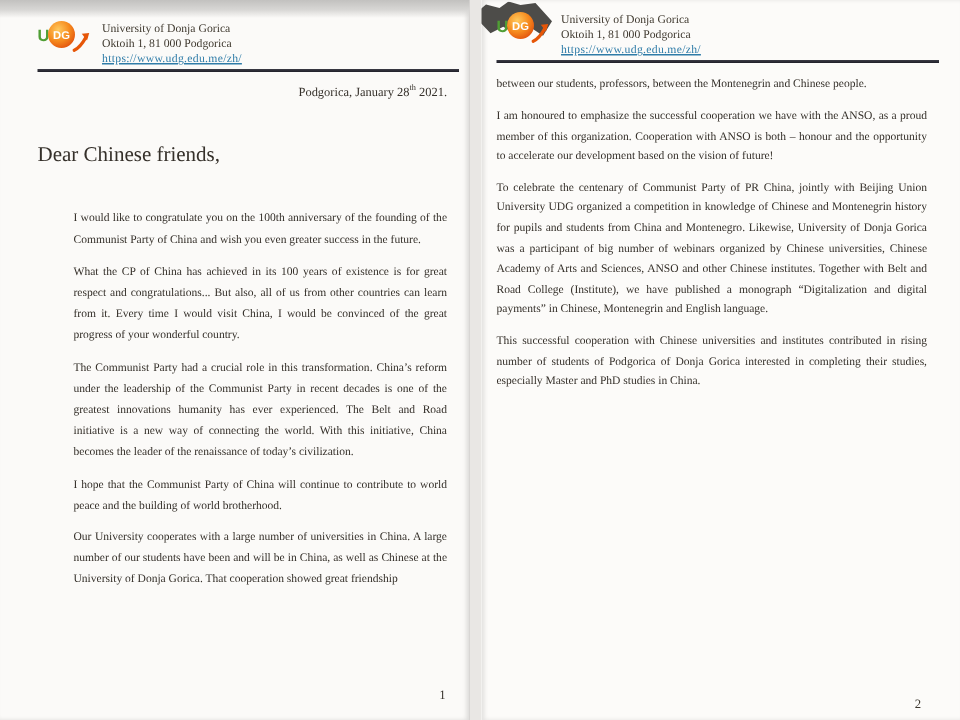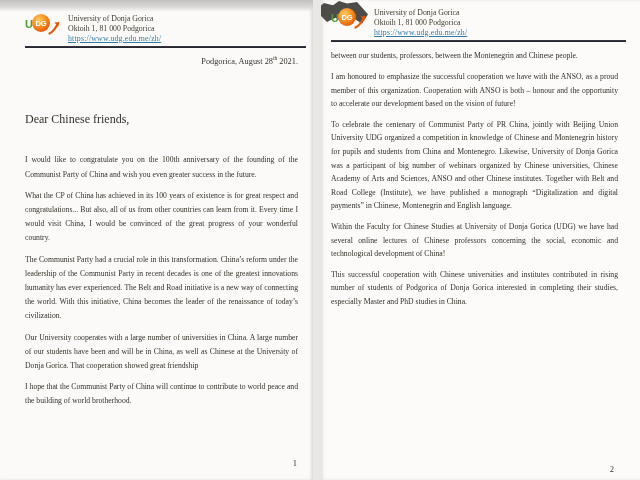--- a/index.html
+++ b/index.html
@@ -35,23 +35,23 @@
     background:radial-gradient(circle at 38% 32%,#ffc95e 0%,#f68c1f 45%,#e04a0a 85%,#c43a05 100%);
     display:flex;align-items:center;justify-content:center;
     color:#fff;font-family:"Liberation Sans",sans-serif;font-weight:bold;font-size:7.5px;
   }
   .logo-arrow{position:absolute;left:23px;top:7px;width:12px;height:14px;}
   .header-text{margin-left:9px;font-size:7.8px;line-height:10px;color:#403a30;}
   .header-url{display:inline-block;color:#2f7ca8;text-decoration:underline;letter-spacing:.2px;cursor:pointer;}
   .rule{height:2.4px;background:linear-gradient(180deg,#3c3c46,#1f1f28);margin-top:2px;margin-right:-8px;}
   .date-line{text-align:right;font-size:8.3px;margin-top:9px;color:#35302a;}
   .date-line sup{font-size:5.5px;vertical-align:super;line-height:0;}
-  .salutation{font-size:12px;margin:46px 0 0;color:#35302a;}
+  .salutation{font-size:14px;margin:30px 0 0;color:#35302a;}
   p.body-p{margin:7px 0 0;font-size:7.7px;text-align:justify;color:#35302a;}
-  .page--1 p.body-p{line-height:14.2px;}
+  .page--1 p.body-p{line-height:14.2px;margin-left:24px;}
   .page--2 p.body-p{line-height:13.6px;}
   .page--1 p.body-p.first{margin-top:26px;}
   .page--2 p.body-p.first{}
   .page-number{position:absolute;font-size:8.5px;color:#3b362f;}
   .page--1 .page-number{right:16px;bottom:12px;}
   .page--2 .page-number{right:26px;bottom:6px;}
 </style>
 </head>
 <body>
 
@@ -72,29 +72,29 @@
         </svg>
       </div>
       <div class="header-text">
         <div>University of Donja Gorica</div>
         <div>Oktoih 1, 81 000 Podgorica</div>
         <a class="header-url">https://www.udg.edu.me/zh/</a>
       </div>
     </header>
     <div class="rule"></div>
 
-    <div class="date-line"><span>Podgorica, August 28</span><sup>th</sup><span> 2021.</span></div>
+    <div class="date-line"><span>Podgorica, January 28</span><sup>th</sup><span> 2021.</span></div>
 
     <p class="salutation">Dear Chinese friends,</p>
 
     <p class="body-p first">I would like to congratulate you on the 100th anniversary of the founding of the Communist Party of China and wish you even greater success in the future.</p>
     <p class="body-p">What the CP of China has achieved in its 100 years of existence is for great respect and congratulations... But also, all of us from other countries can learn from it. Every time I would visit China, I would be convinced of the great progress of your wonderful country.</p>
     <p class="body-p">The Communist Party had a crucial role in this transformation. China’s reform under the leadership of the Communist Party in recent decades is one of the greatest innovations humanity has ever experienced. The Belt and Road initiative is a new way of connecting the world. With this initiative, China becomes the leader of the renaissance of today’s civilization.</p>
+    <p class="body-p">I hope that the Communist Party of China will continue to contribute to world peace and the building of world brotherhood.</p>
     <p class="body-p">Our University cooperates with a large number of universities in China. A large number of our students have been and will be in China, as well as Chinese at the University of Donja Gorica. That cooperation showed great friendship</p>
-    <p class="body-p">I hope that the Communist Party of China will continue to contribute to world peace and the building of world brotherhood.</p>
 
     <div class="page-number">1</div>
   </div>
 
   <div class="page page--2">
     <div class="corner-blot"></div>
 
     <header class="page-header">
       <div class="logo">
         <span class="logo-u">U</span>
@@ -110,19 +110,18 @@
         <div>University of Donja Gorica</div>
         <div>Oktoih 1, 81 000 Podgorica</div>
         <a class="header-url">https://www.udg.edu.me/zh/</a>
       </div>
     </header>
     <div class="rule"></div>
 
     <p class="body-p first">between our students, professors, between the Montenegrin and Chinese people.</p>
     <p class="body-p">I am honoured to emphasize the successful cooperation we have with the ANSO, as a proud member of this organization. Cooperation with ANSO is both – honour and the opportunity to accelerate our development based on the vision of future!</p>
     <p class="body-p">To celebrate the centenary of Communist Party of PR China, jointly with Beijing Union University UDG organized a competition in knowledge of Chinese and Montenegrin history for pupils and students from China and Montenegro. Likewise, University of Donja Gorica was a participant of big number of webinars organized by Chinese universities, Chinese Academy of Arts and Sciences, ANSO and other Chinese institutes. Together with Belt and Road College (Institute), we have published a monograph “Digitalization and digital payments” in Chinese, Montenegrin and English language.</p>
-    <p class="body-p">Within the Faculty for Chinese Studies at University of Donja Gorica (UDG) we have had several online lectures of Chinese professors concerning the social, economic and technological development of China!</p>
     <p class="body-p">This successful cooperation with Chinese universities and institutes contributed in rising number of students of Podgorica of Donja Gorica interested in completing their studies, especially Master and PhD studies in China.</p>
 
     <div class="page-number">2</div>
   </div>
 
 </div>
 
 </body></html>

